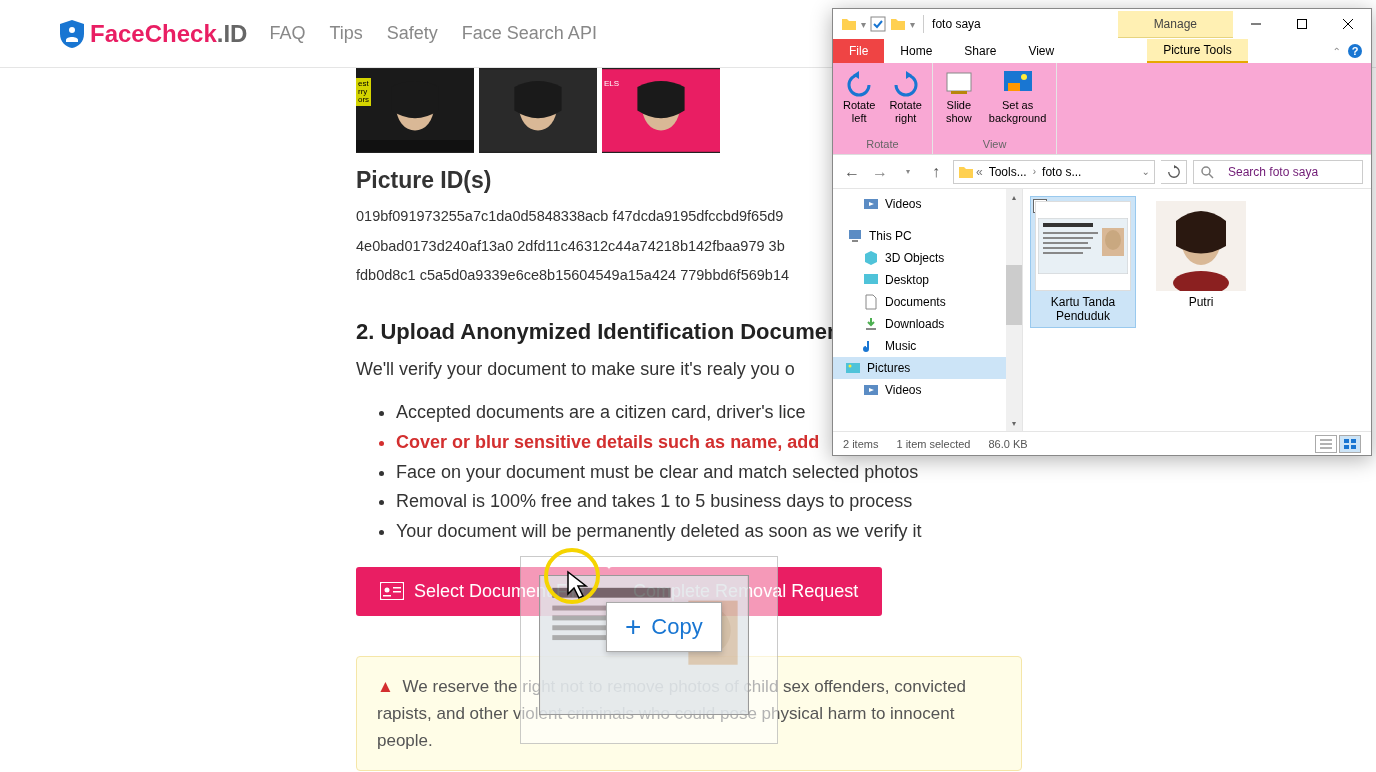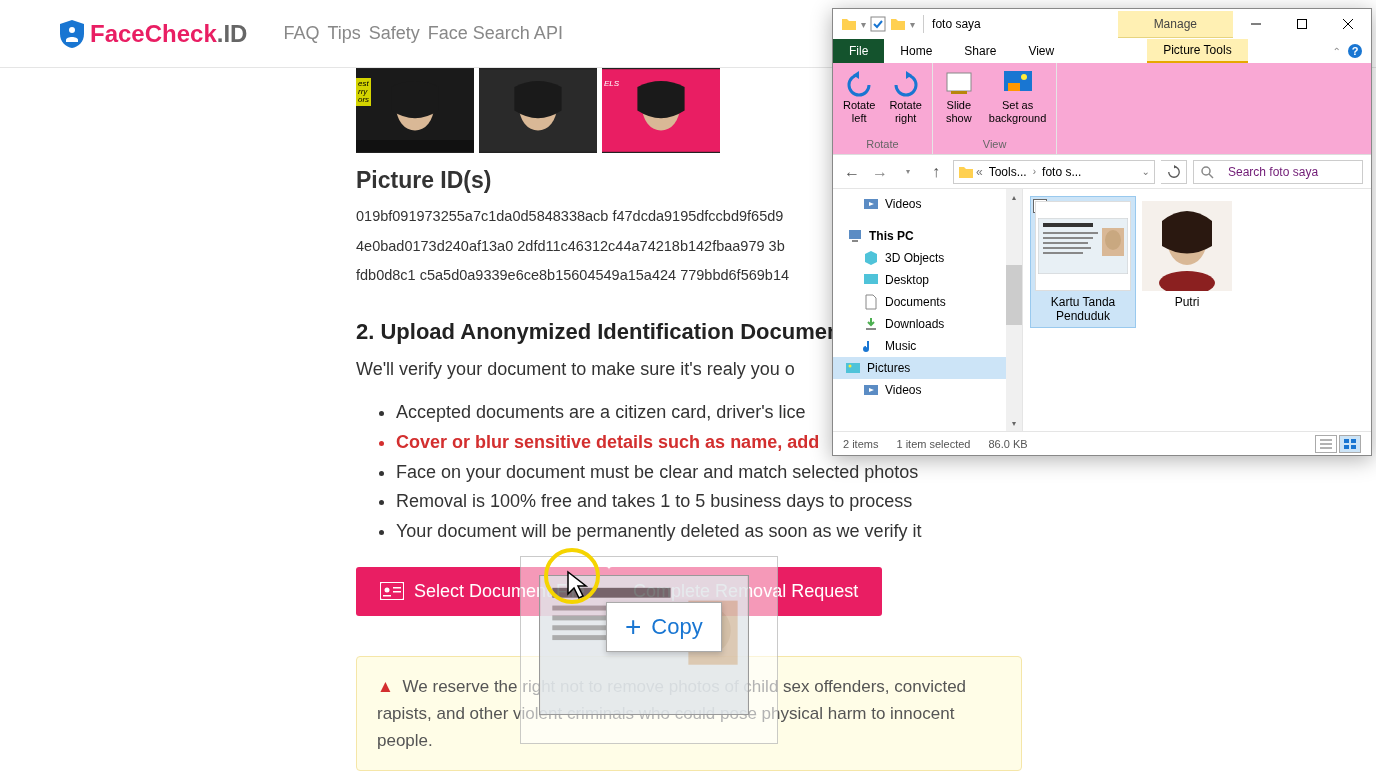--- a/index.html
+++ b/index.html
@@ -5,27 +5,27 @@
 * { margin: 0; padding: 0; box-sizing: border-box; font-family: "Segoe UI", Arial, sans-serif; }
 body { background: #fff; width: 1376px; height: 772px; overflow: hidden; position: relative; }
 
 
 .site-header { height: 68px; border-bottom: 1px solid #e5e5e5; display: flex; align-items: center; padding: 0 20px 0 60px; }
 .logo { display: flex; align-items: center; gap: 6px; }
 .logo-icon { width: 24px; height: 28px; }
 .logo-text { font-size: 24px; font-weight: 700; }
 .logo-red { color: #e91e63; }
 .logo-gray { color: #666; }
-.nav { display: flex; gap: 8px; margin-left: 36px; }
+.nav { display: flex; gap: 24px; margin-left: 22px; }
 .nav a { color: #888; text-decoration: none; font-size: 18px; }
 
 
 .main { padding: 0 0 0 356px; width: 1046px; }
 .thumbs { display: flex; gap: 5px; margin-top: 0; }
-.thumb { width: 118px; height: 85px; background: #222; position: relative; overflow: hidden; font-style: italic; }
+.thumb { width: 118px; height: 85px; background: #222; position: relative; overflow: hidden; }
 .thumb svg { width: 100%; height: 100%; }
 .thumb-label { position: absolute; left: 0; top: 10px; background: #d4d400; color: #000; font-size: 8px; padding: 2px; line-height: 1; }
 .thumb-label.red { background: #e91e63; color: #fff; }
 h3 { font-size: 23px; font-weight: 600; margin-top: 14px; color: #333; }
 .ids { font-family: "Consolas", monospace; font-size: 14.5px; color: #333; line-height: 2.05; margin-top: 8px; }
 h2 { font-size: 22px; font-weight: 600; margin-top: 28px; color: #222; }
 .sub { font-size: 18px; color: #333; margin-top: 14px; }
 ul.rules { margin: 18px 0 0 40px; }
 ul.rules li { font-size: 18px; color: #333; line-height: 1.65; }
 ul.rules li.warn { color: #d32f2f; font-weight: 700; }
@@ -40,47 +40,47 @@
 .ex-titlebar { height: 30px; display: flex; align-items: center; padding: 0 0 0 8px; background: #fff; }
 .ex-qat { display: flex; align-items: center; gap: 4px; }
 .ex-qat-icon { width: 16px; height: 16px; }
 .ex-title-sep { width: 1px; height: 18px; background: #ccc; margin: 0 8px; }
 .ex-title { font-size: 12px; color: #000; }
 .ex-manage { margin-left: auto; background: #fff0b3; padding: 6px 36px; font-size: 12px; color: #444; border-bottom: 1px solid #e6d480;}
 .ex-winbtns { display: flex; }
 .ex-winbtn { width: 46px; height: 30px; display: flex; align-items: center; justify-content: center; cursor: pointer; }
 .ex-ribbon-tabs { height: 24px; display: flex; align-items: stretch; font-size: 12px; }
 .ex-tab { padding: 4px 16px; cursor: pointer; display: flex; align-items: center; }
-.ex-tab.file { background: #14532d; color: #fff; }
+.ex-tab.file { background: #ef4444; color: #fff; }
 .ex-tab.pic { background: #fff0b3; border-bottom: 2px solid #e6a800; margin-left: auto;}
 .ex-help { margin-left: auto; padding: 4px 8px; display: flex; gap: 6px; align-items: center; }
 .ex-ribbon { height: 92px; display: flex; border-bottom: 1px solid #ddd; background: #f9a8d4; }
 .ex-group { border-right: 1px solid #e5e5e5; padding: 4px 4px 2px; display: flex; flex-direction: column; }
 .ex-group-items { display: flex; gap: 2px; flex: 1; }
 .ex-ritem { display: flex; flex-direction: column; align-items: center; justify-content: flex-start; padding: 2px 6px; cursor: pointer; font-size: 11px; text-align: center; line-height: 1.15; gap: 2px;}
 .ex-ritem-icon { width: 32px; height: 28px; }
 .ex-group-label { font-size: 11px; text-align: center; color: #666; padding: 2px 0; }
 .ex-nav { height: 34px; display: flex; align-items: center; padding: 0 8px; gap: 6px; border-bottom: 1px solid #e5e5e5; }
 .ex-navbtn { width: 22px; height: 22px; display: flex; align-items: center; justify-content: center; color: #888; cursor: pointer; }
 .ex-navbtn.active { color: #555; }
 .ex-addr { flex: 1; border: 1px solid #ccc; height: 24px; display: flex; align-items: center; padding: 0 4px; font-size: 12px; gap: 2px; }
 .ex-addr-seg { padding: 0 4px; cursor: pointer; }
 .ex-addr-sep { color: #777; font-size: 10px; }
 .ex-refresh { border: 1px solid #ccc; border-left: none; width: 26px; height: 24px; display: flex; align-items: center; justify-content: center; cursor: pointer; }
 .ex-search { border: 1px solid #ccc; height: 24px; width: 170px; display: flex; align-items: center; padding: 0 6px; font-size: 12px; color: #701a75; gap: 14px; }
 .ex-body { display: flex; height: 242px; }
 .ex-sidebar { width: 190px; border-right: 1px solid #e5e5e5; overflow-y: auto; padding: 4px 0; position: relative; }
 .ex-side-item { display: flex; align-items: center; gap: 6px; padding: 3px 8px 3px 30px; font-size: 12px; cursor: pointer; }
 .ex-side-item.sel { background: #cce4f7; padding-left: 12px; }
-.ex-side-item.l1 { padding-left: 14px; font-weight: 700; }
+.ex-side-item.l1 { padding-left: 14px; font-weight: 400; }
 .ex-side-icon { width: 16px; height: 16px; }
 .ex-scrollbar { position: absolute; right: 0; top: 0; bottom: 0; width: 16px; background: #f0f0f0; }
 .ex-scroll-thumb { background: #ccc; width: 100%; }
 .ex-scroll-arrow { height: 16px; display: flex; align-items: center; justify-content: center; color: #666; font-size: 8px; }
-.ex-files { flex: 1; padding: 8px; display: flex; align-items: flex-start; }
+.ex-files { flex: 1; padding: 8px; display: flex; gap: 14px; align-items: flex-start; }
 .ex-file { width: 104px; text-align: center; font-size: 12px; padding: 4px; cursor: pointer; position: relative;}
 .ex-file.sel { background: #cce4f7; outline: 1px solid #99c9ee; }
 .ex-file-thumb { width: 96px; height: 90px; background: #fff; border: 1px solid #ddd; margin: 0 auto 4px; display: flex; align-items: center; justify-content: center; position: relative; }
 .ex-file-check { position: absolute; left: 2px; top: 2px; width: 14px; height: 14px; border: 1px solid #666; background: #fff; font-size: 10px; }
 .ex-status { height: 24px; border-top: 1px solid #e5e5e5; display: flex; align-items: center; padding: 0 10px; font-size: 11px; color: #555; gap: 18px; }
 .ex-view-btns { margin-left: auto; display: flex; gap: 2px; }
 .ex-viewbtn { width: 22px; height: 18px; border: 1px solid #aaa; display: flex; align-items: center; justify-content: center; cursor: pointer; }
 .ex-viewbtn.sel { background: #cce4f7; }
 
 

